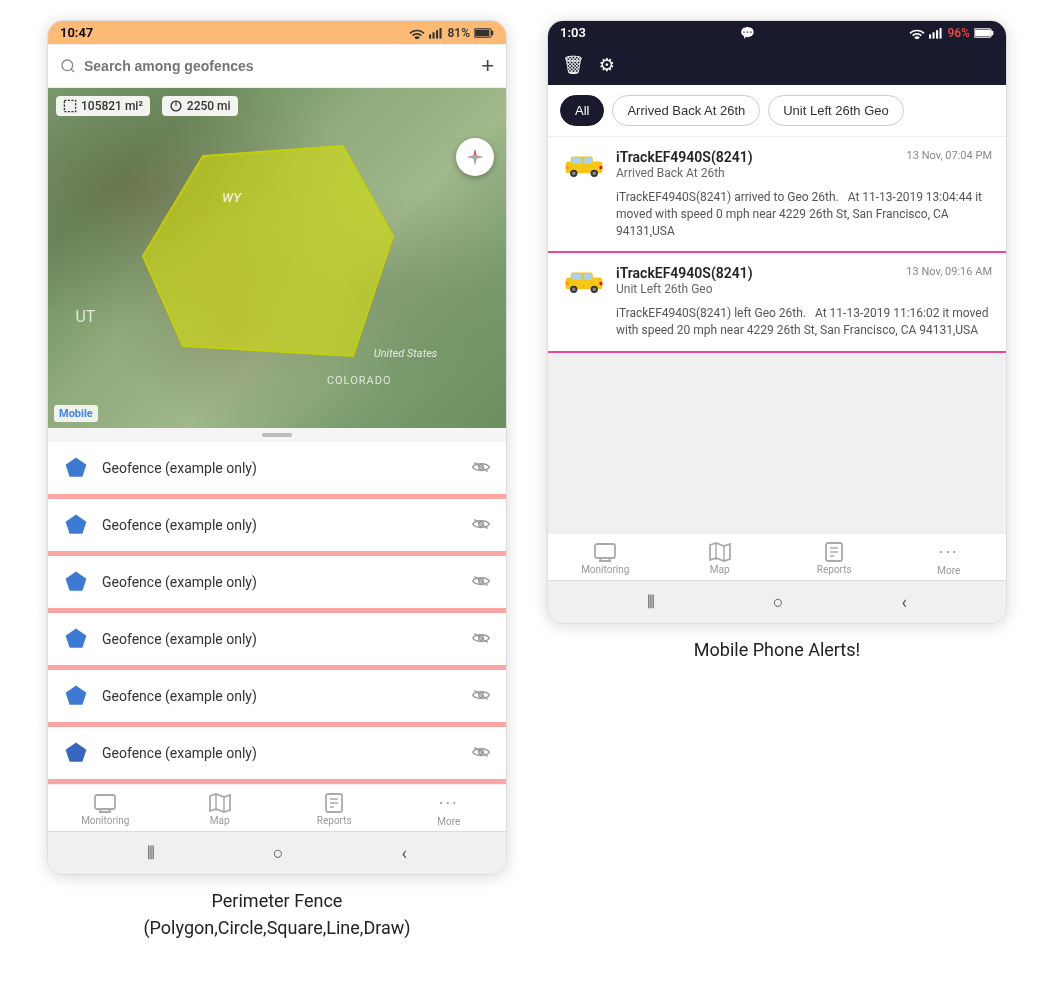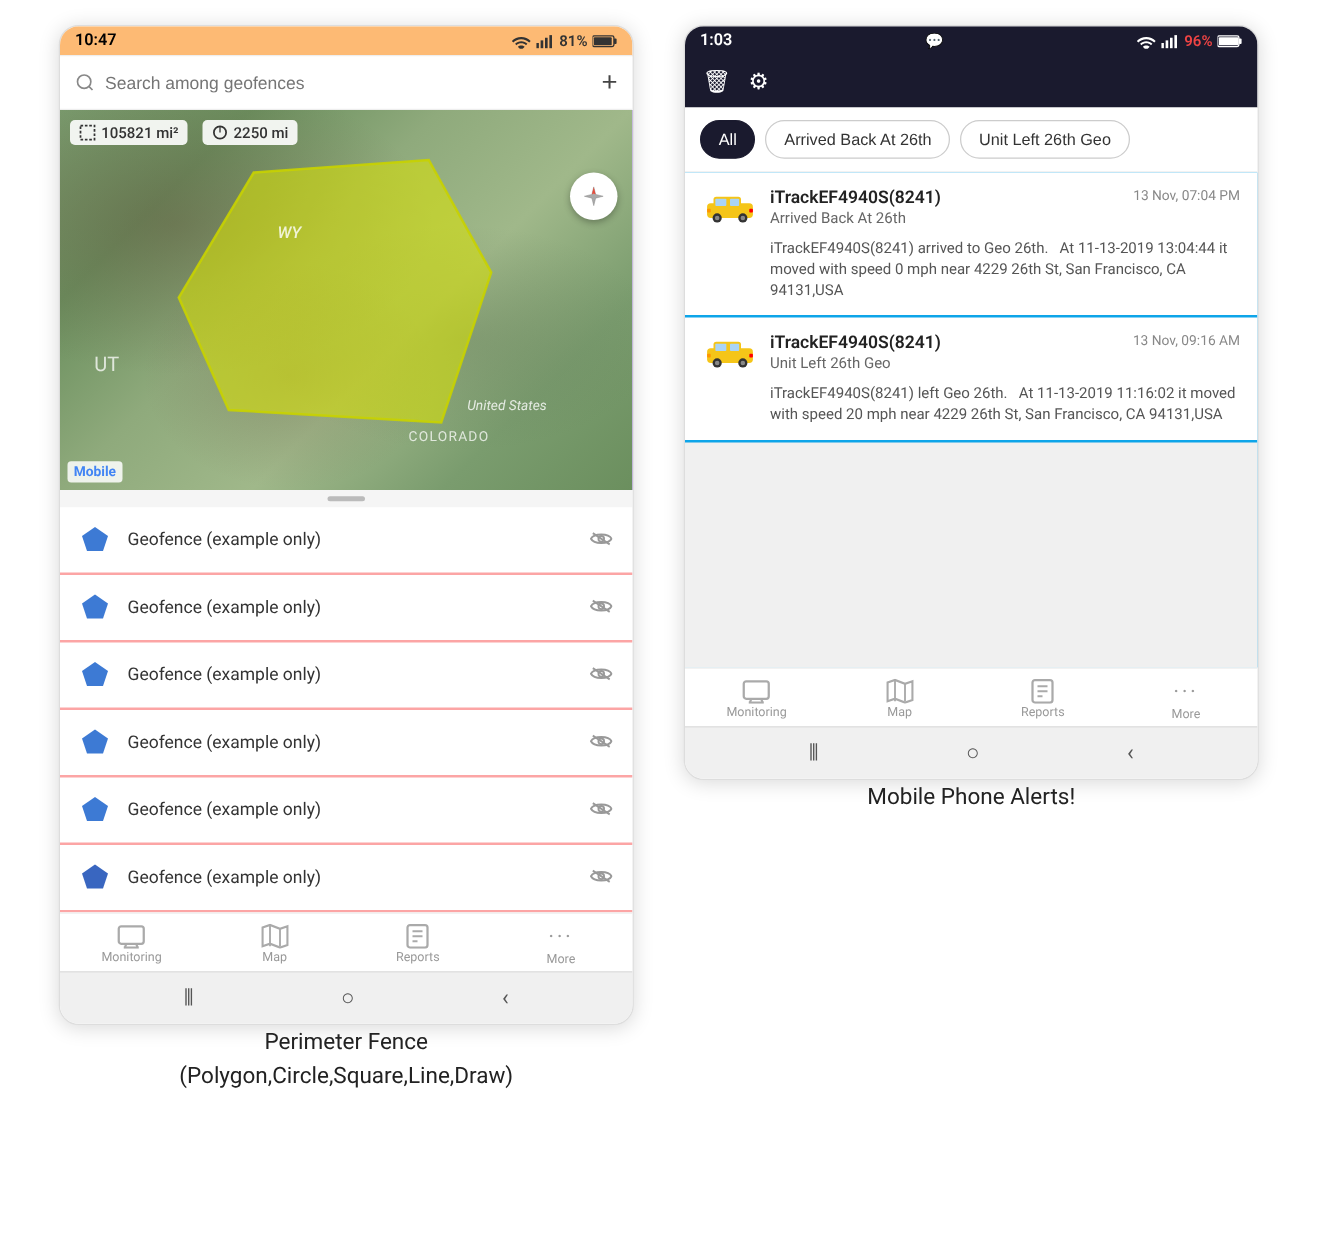--- a/index.html
+++ b/index.html
@@ -67,32 +67,33 @@
       gap: 8px;
       border-bottom: 1px solid #eee;
     }
     .search-bar input {
       flex: 1;
       border: none;
       outline: none;
       font-size: 14px;
       color: #666;
       background: transparent;
+      font-weight: bold;
     }
     .add-btn {
       background: none;
       border: none;
       font-size: 22px;
       color: #444;
       cursor: pointer;
       font-weight: 300;
     }
     .map-container {
       position: relative;
-      height: 304px;
+      height: 340px;
       background: #6d28d9;
       overflow: hidden;
     }
     .map-bg {
       width: 100%;
       height: 100%;
       background: linear-gradient(135deg, #7a9c6e 0%, #6b8f5e 20%, #8faa7c 40%, #a0b88a 60%, #7a9c6e 80%, #6b8f5e 100%);
       position: relative;
     }
     
@@ -202,21 +203,21 @@
       background: #bbb;
       border-radius: 2px;
     }
     .geofence-list {
       background: #fff;
     }
     .geofence-item {
       display: flex;
       align-items: center;
       padding: 14px 16px;
-      border-bottom: 2px solid #fca5a5;
+      border-bottom: 5px solid #fca5a5;
       gap: 14px;
     }
     .geo-icon {
       width: 28px;
       height: 28px;
       flex-shrink: 0;
     }
     .geo-name {
       flex: 1;
       font-size: 14px;
@@ -298,21 +299,21 @@
       background: #fff;
       color: #333;
       white-space: nowrap;
     }
     .filter-tab.active {
       background: #1a1a2e;
       color: #fff;
       border-color: #1a1a2e;
     }
     .notif-list {
-      background: #0ea5e9;
+      background: #ec4899;
       flex: 1;
     }
     .notif-item {
       background: #fff;
       margin-bottom: 2px;
       padding: 12px 14px;
     }
     .notif-item-header {
       display: flex;
       align-items: flex-start;
@@ -355,21 +356,21 @@
       background: #f0f0f0;
       flex: 1;
       min-height: 180px;
     }
 
     
     .caption {
       font-size: 18px;
       color: #222;
       text-align: center;
-      margin-top: 0;
+      margin-top: 12px;
       line-height: 1.5;
       max-width: 460px;
     }
 
     
     .pentagon {
       width: 24px;
       height: 24px;
     }
   </style>

